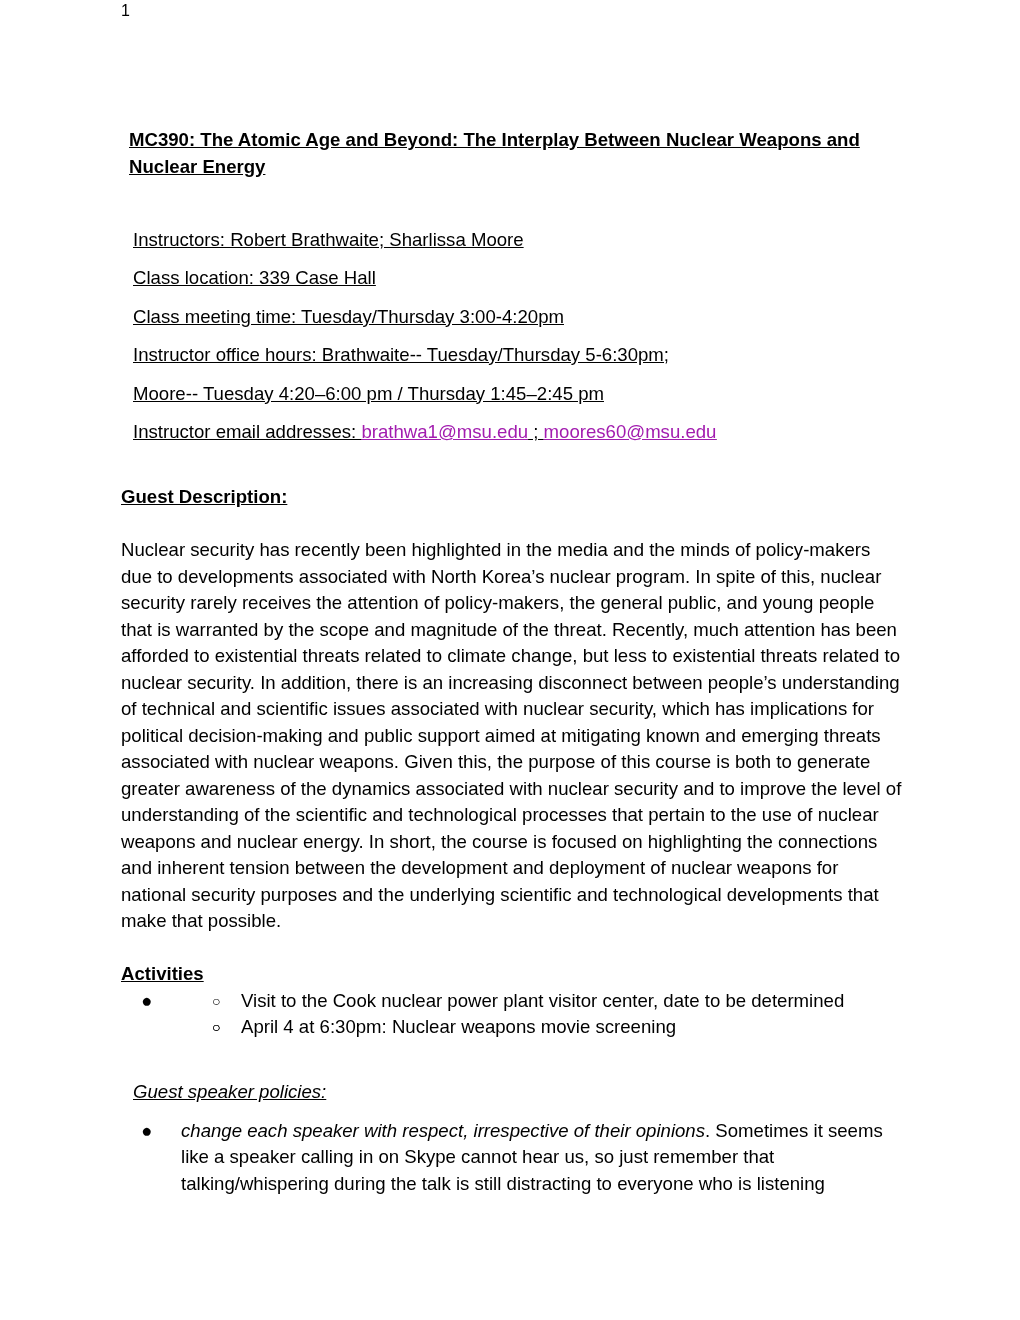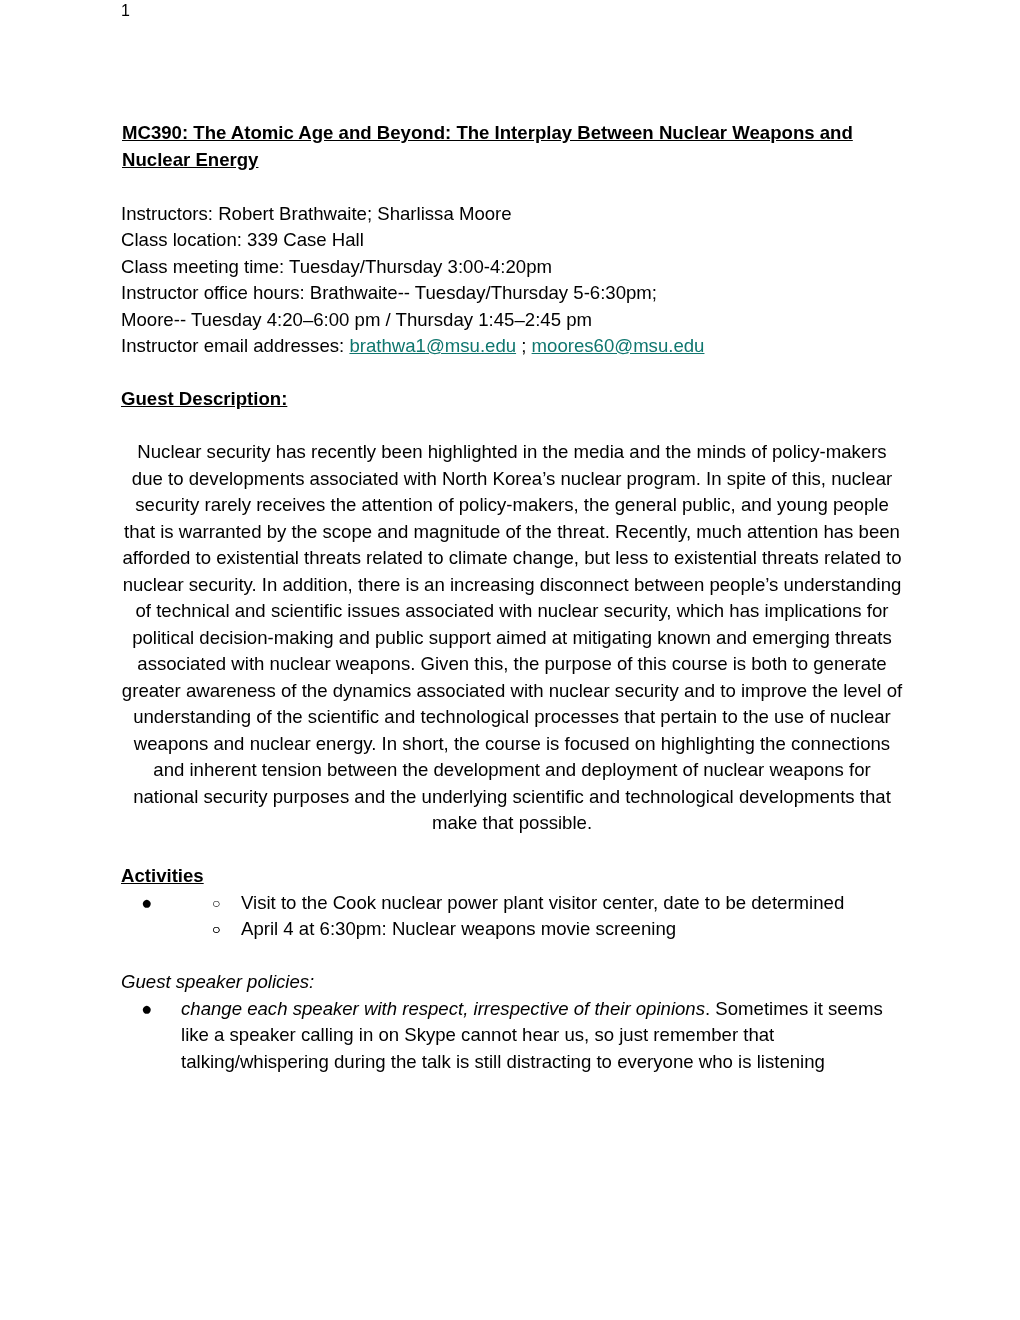--- a/index.html
+++ b/index.html
@@ -1,26 +1,26 @@
 <!DOCTYPE html>
 <html><head>
 <meta charset="utf-8">
 <style>
   html, body { margin: 0; padding: 0; background: #ffffff; }
   body { width: 1020px; height: 1320px; position: relative; overflow: hidden;
          font-family: "Liberation Sans", sans-serif; color: #000; }
   .page-num { position: absolute; left: 121px; top: 2px; font-size: 16px; }
   .content { position: absolute; left: 121px; top: 119px; width: 790px;
              font-size: 18.6px; line-height: 26.5px; }
-  .title { font-weight: bold; text-decoration: underline; margin: 1px; font-size: 18.6px; line-height: 26.5px; }
+  .title { font-weight: bold; text-decoration: underline; margin: 8px; font-size: 18.6px; line-height: 26.5px; }
   .gap { height: 26.5px; }
-  .line { margin: 0; }
-  a.email { color: #0f766e; text-decoration: underline; }
+  .line { margin: 12px; text-decoration: underline; }
+  a.email { color: #a21caf; text-decoration: underline; }
   .section-heading { font-weight: bold; text-decoration: underline; margin: 0; }
-  .para { margin: 0; width: 782px; text-align: center; }
+  .para { margin: 0; width: 782px; }
   ul.bullets { list-style: none; margin: 0; padding: 0; }
   ul.bullets > li { position: relative; padding-left: 60px; }
   ul.bullets > li .dot { position: absolute; left: 20px; top: 0; }
   ul.sub { list-style: none; margin: 0; padding: 0; }
   ul.sub > li { position: relative; padding-left: 60px; }
   ul.sub > li .circ { position: absolute; left: 31px; top: 0; font-size: 14px; }
   .italic { font-style: italic; }
 </style>
 </head>
 <body>

